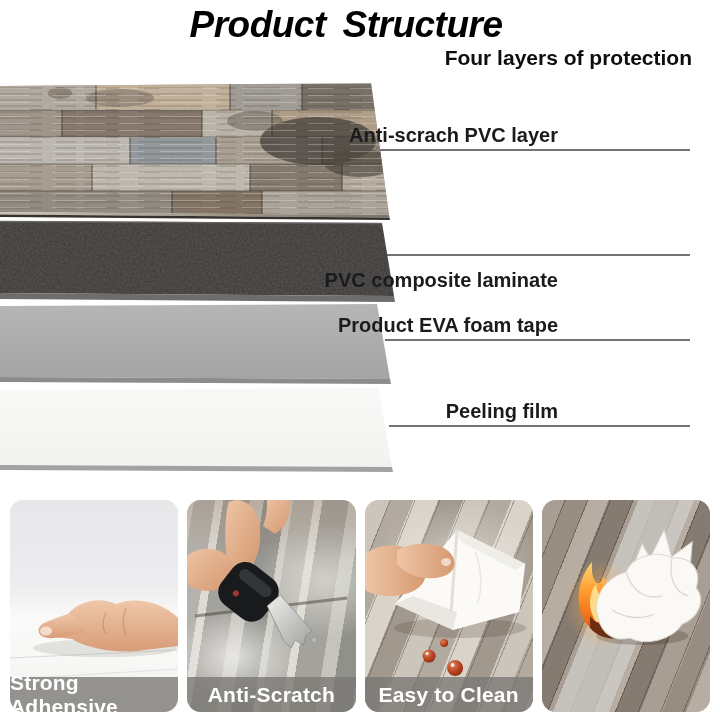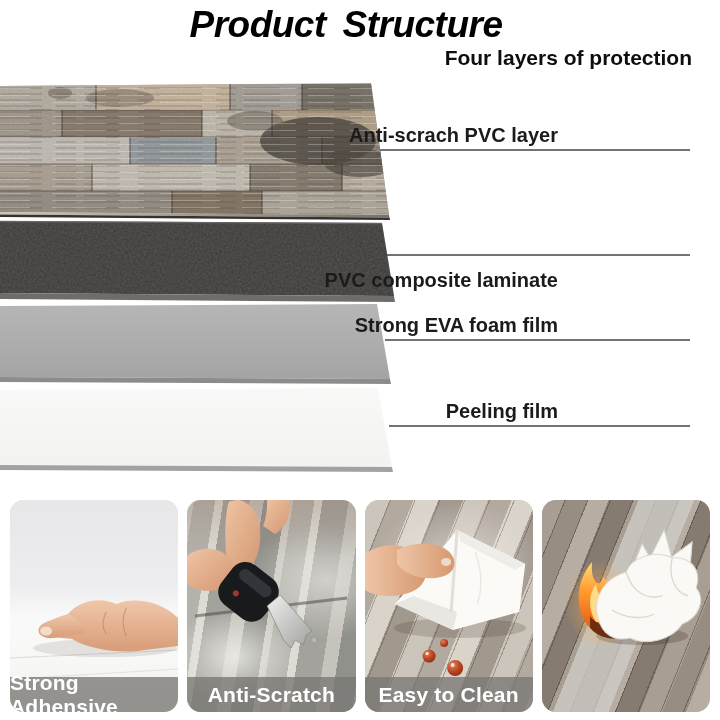--- a/index.html
+++ b/index.html
@@ -164,21 +164,21 @@
       <g stroke="#444" stroke-width="1.5">
         <line x1="380" y1="149" x2="690" y2="149"></line>
         <line x1="386" y1="254" x2="690" y2="254"></line>
         <line x1="385" y1="339" x2="690" y2="339"></line>
         <line x1="389" y1="425" x2="690" y2="425"></line>
       </g>
     </svg>
 
     <div class="layer-label ll-1">Anti-scrach PVC layer</div>
     <div class="layer-label ll-2">PVC composite laminate</div>
-    <div class="layer-label ll-3">Strong EVA foam film</div>
+    <div class="layer-label ll-3">Product EVA foam tape</div>
     <div class="layer-label ll-4">Peeling film</div>
   </div>
 
   <div class="header">
     <div class="title">Product Structure</div>
     <div class="subtitle">Four layers of protection</div>
   </div>
 
   <div class="features">
 

